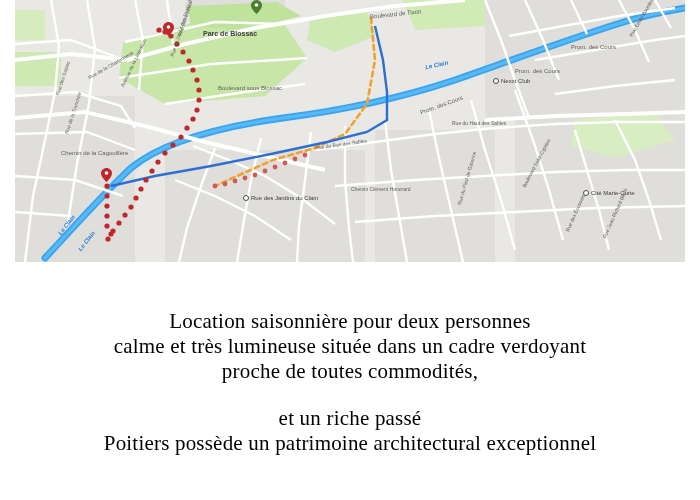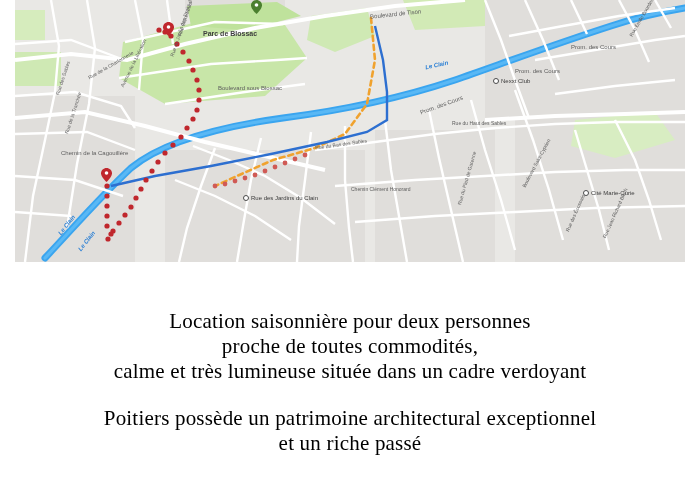--- a/index.html
+++ b/index.html
@@ -271,20 +271,20 @@
     <div class="poi" style="left:228px; top:195px;">
       <span class="dot"></span><span>Rue des Jardins du Clain</span>
     </div>
     <div class="poi" style="left:568px; top:190px;">
       <span class="dot"></span><span>Cité Marie-Curie</span>
     </div>
   </div>
 
   <div id="caption">
     <div class="line">Location saisonnière pour deux personnes</div>
+    <div class="line">calme et très lumineuse située dans un cadre verdoyant</div>
     <div class="line">proche de toutes commodités,</div>
-    <div class="line">calme et très lumineuse située dans un cadre verdoyant</div>
     <div class="gap"></div>
+    <div class="line">et un riche passé</div>
     <div class="line">Poitiers possède un patrimoine architectural exceptionnel</div>
-    <div class="line">et un riche passé</div>
   </div>
 
 </div>
 
 </body></html>

